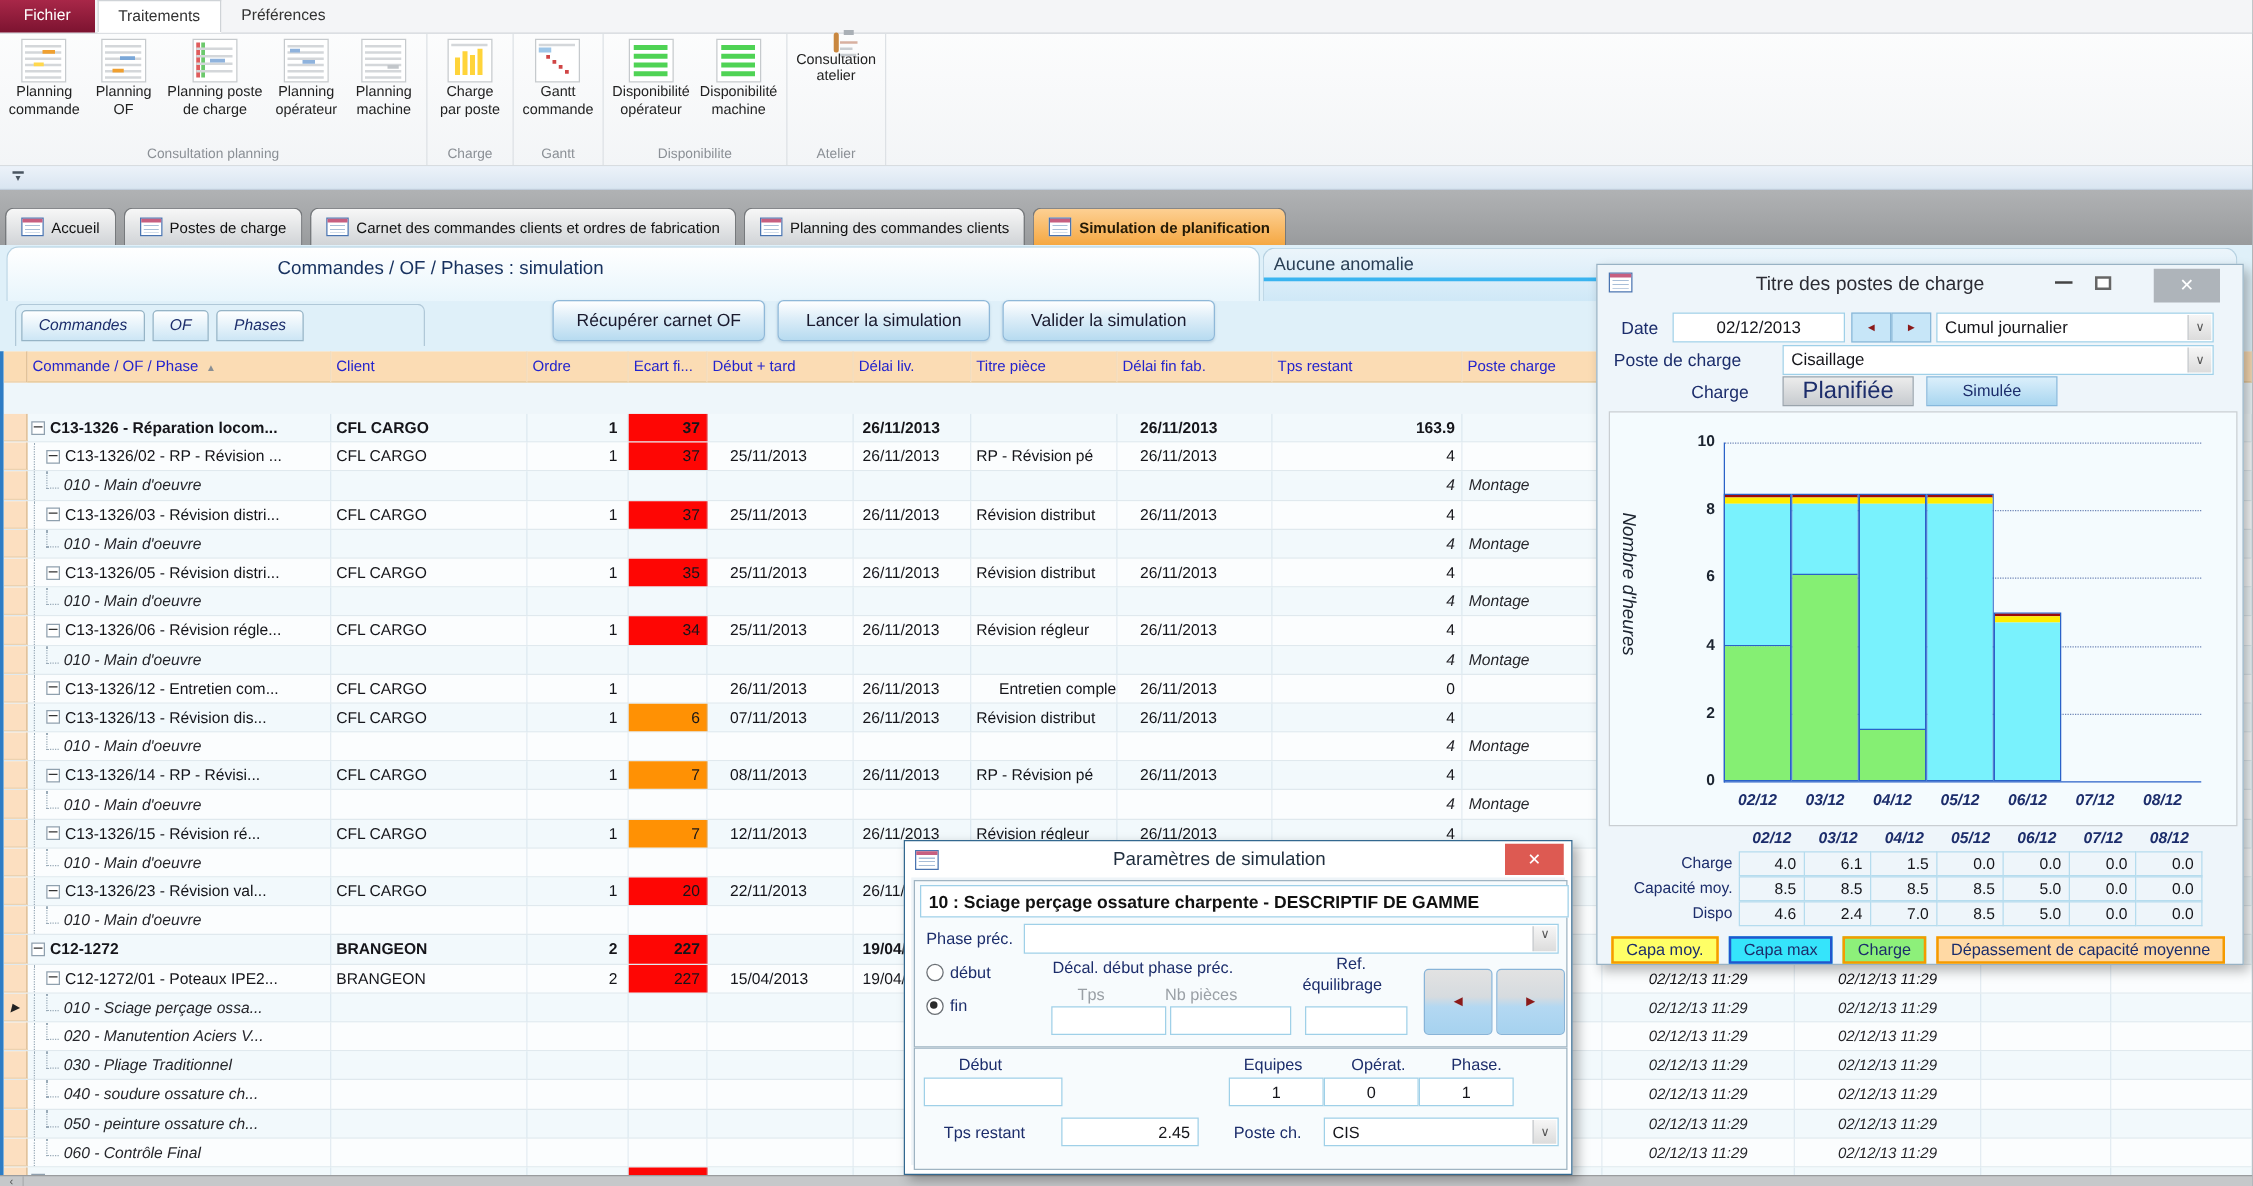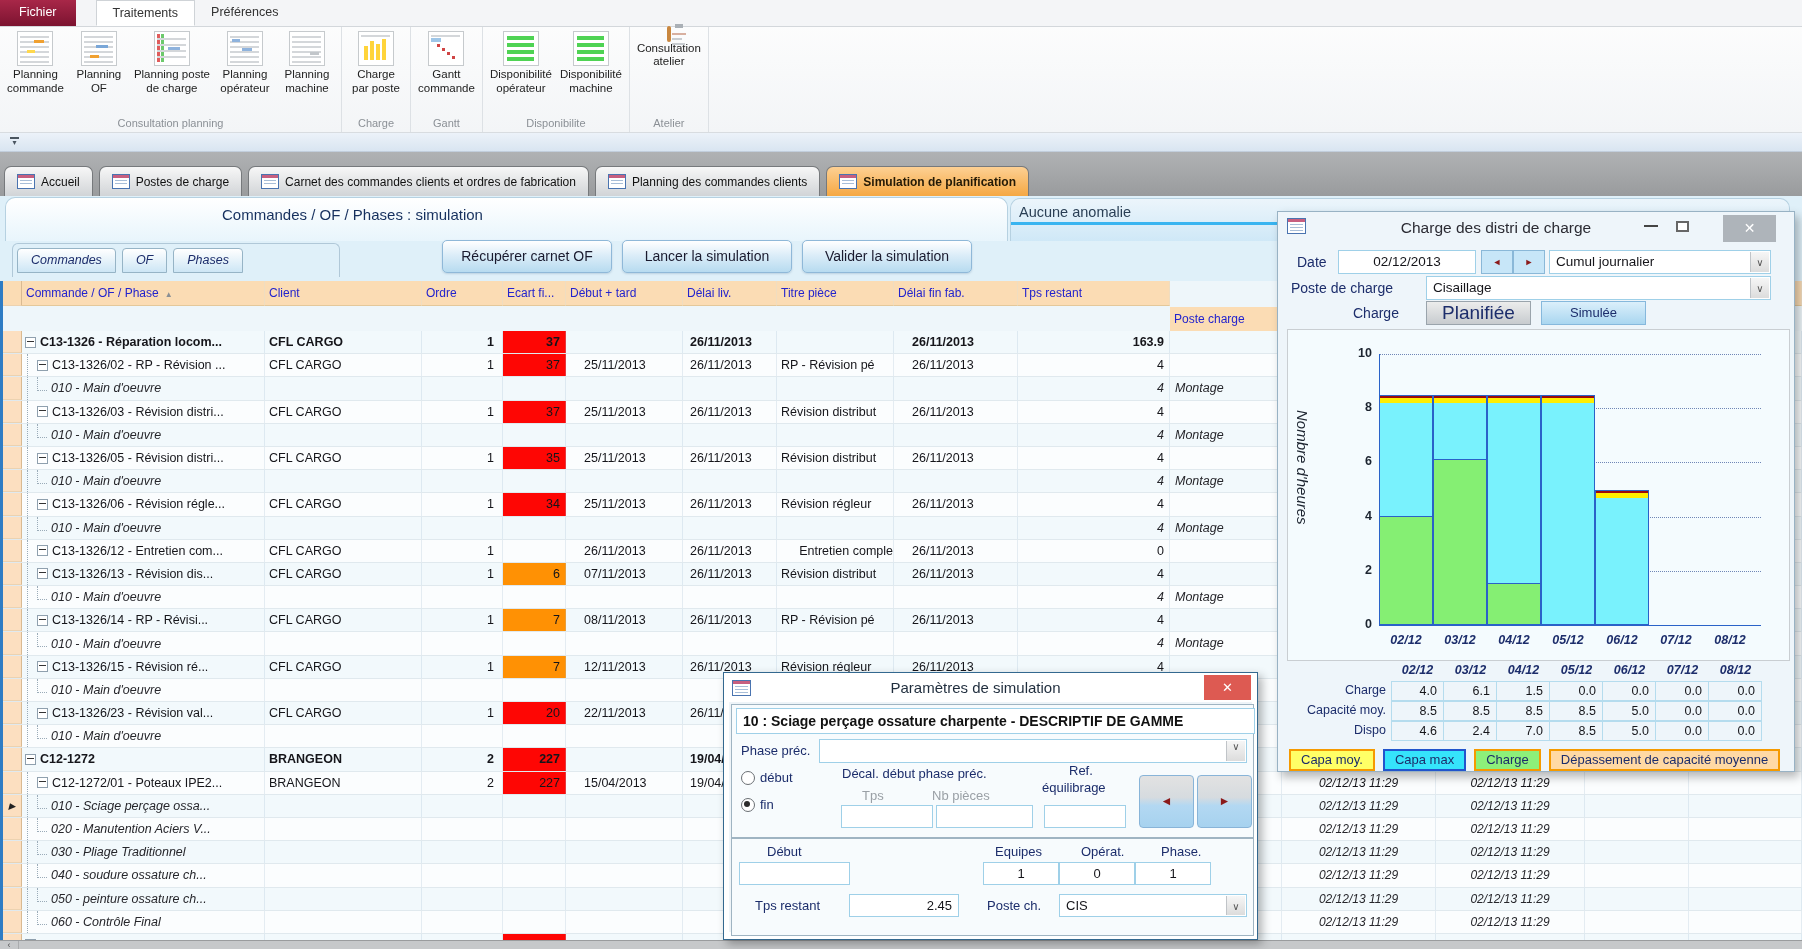--- a/index.html
+++ b/index.html
@@ -3,21 +3,21 @@
 <meta charset="utf-8">
 <style>
   html,body{margin:0;padding:0;background:#888;}
   .screen{position:relative;width:1802px;height:949px;overflow:hidden;background:#dff0f9;
     font-family:"Liberation Sans",sans-serif;-webkit-font-smoothing:antialiased;}
   .ab{position:absolute;box-sizing:border-box;}
   
   #ribbon{left:0;top:0;width:1802px;height:133px;background:linear-gradient(#fefefe,#f3f5f7);border-bottom:1px solid #d8dce0;}
   #rtabs{position:absolute;left:0;top:0;width:100%;height:26px;background:#f4f5f7;border-bottom:1px solid #d3d7db;display:flex;align-items:stretch;}
   .rtab{padding:5px 16px 4px;font-size:12.5px;color:#333;}
-  .rtab.fichier{background:linear-gradient(#a82748,#7c1330);color:#fff;margin-right:20px;padding:5px 19px 4px;}
+  .rtab.fichier{background:linear-gradient(#a82748,#7c1330);color:#fff;margin-right:2px;padding:5px 19px 4px;}
   .rtab.active{background:#fff;border:1px solid #cfd3d7;border-bottom:1px solid #fff;}
   #rbody{position:absolute;left:0;top:27px;height:105px;display:flex;}
   .rgroup{display:flex;flex-direction:column;border-right:1px solid #dde1e5;padding:0 3px;}
   .ritems{display:flex;flex:1;align-items:flex-start;}
   .ritem{display:flex;flex-direction:column;align-items:center;padding:1px 4px;font-size:11.5px;color:#222;text-align:center;line-height:1.18;min-width:54px;}
   .rcaption{text-align:center;font-size:11px;color:#8b9096;padding:1px 0 3px;}
   .mic{position:relative;width:34px;height:33px;background:#fff;border:1px solid #c6cacd;display:block;margin:3px auto 2px;}
   .mic u,.mic s{position:absolute;display:block;}
   .mic u{height:2px;background:#d4d7da;left:2px;width:29px;}
   .clipb{position:relative;width:24px;height:28px;border:2px solid #c9873f;border-radius:3px;background:#efe7d8;margin:3px auto 2px;}
@@ -329,21 +329,21 @@
         <div class="selc" style="height:25px;background:#fbdcb4;"></div>
         <div class="cc" style="width: 243px;">Commande / OF / Phase<span class="sort">▲</span></div>
         <div class="cc" style="width: 157px;">Client</div>
         <div class="cc" style="width: 81px;">Ordre</div>
         <div class="cc" style="width: 63px;">Ecart fi...</div>
         <div class="cc" style="width: 117px;">Début + tard</div>
         <div class="cc" style="width: 94px;">Délai liv.</div>
         <div class="cc" style="width: 117px;">Titre pièce</div>
         <div class="cc" style="width: 124px;">Délai fin fab.</div>
         <div class="cc" style="width: 152px;">Tps restant</div>
-        <div class="cc" style="width: 112px; margin-top: 26px;">Poste charge</div>
+        <div class="cc" style="width: 112px;">Poste charge</div>
         <div class="cc" style="width: 154px;"></div>
         <div class="cc" style="width: 149px;"></div>
         <div class="cc" style="width: 104px;"></div>
         <div class="cc" style="width: 113px;"></div>
       </div>
       <div style="position: absolute; top: 50px; left: 0px; width: 1799px; height: 609px; overflow: hidden;">
         <div class="trow bold">
           <div class="selc"></div>
           <div class="cell " style="width:243px;text-align:left;">
             <span class="lblwrap" style="padding-left:3px;"><span class="box"></span>C13-1326 - Réparation locom...</span>
@@ -858,21 +858,21 @@
         </div>
       </div>
     </div>
 
   <div class="ab" id="hscroll">
     <span class="larr">‹</span>
   </div>
 
   <div class="ab dlg1">
     <span class="fic" style="left:9px;top:6px;"></span>
-    <div class="d1title">Charge des distri de charge</div>
+    <div class="d1title">Titre des postes de charge</div>
     <div class="ab" style="left:366px;top:13px;width:14px;border-top:2px solid #444;"></div>
     <div class="ab" style="left:398px;top:9px;width:13px;height:11px;border:2px solid #666;background:#fff;"></div>
     <div class="ab" style="left:445px;top:3px;width:53px;height:27px;background:#aeb4ba;color:#fff;font-size:14px;text-align:center;line-height:27px;">✕</div>
 
     <div class="lbl" style="left:19px;top:42px;font-size:14px;">Date</div>
     <div class="ab inbox" style="left:60px;top:38px;width:138px;height:24px;text-align:center;line-height:22px;font-size:13.5px;color:#15151a;">02/12/2013</div>
     <div class="ab smnav" style="left:203px;top:38px;width:32px;height:24px;line-height:22px;">◄</div>
     <div class="ab smnav" style="left:235px;top:38px;width:32px;height:24px;line-height:22px;">►</div>
     <div class="ab combo" style="left:271px;top:38px;width:222px;height:24px;font-size:13.5px;color:#15151a;line-height:22px;padding-left:6px;">
       <span>Cumul journalier</span>

